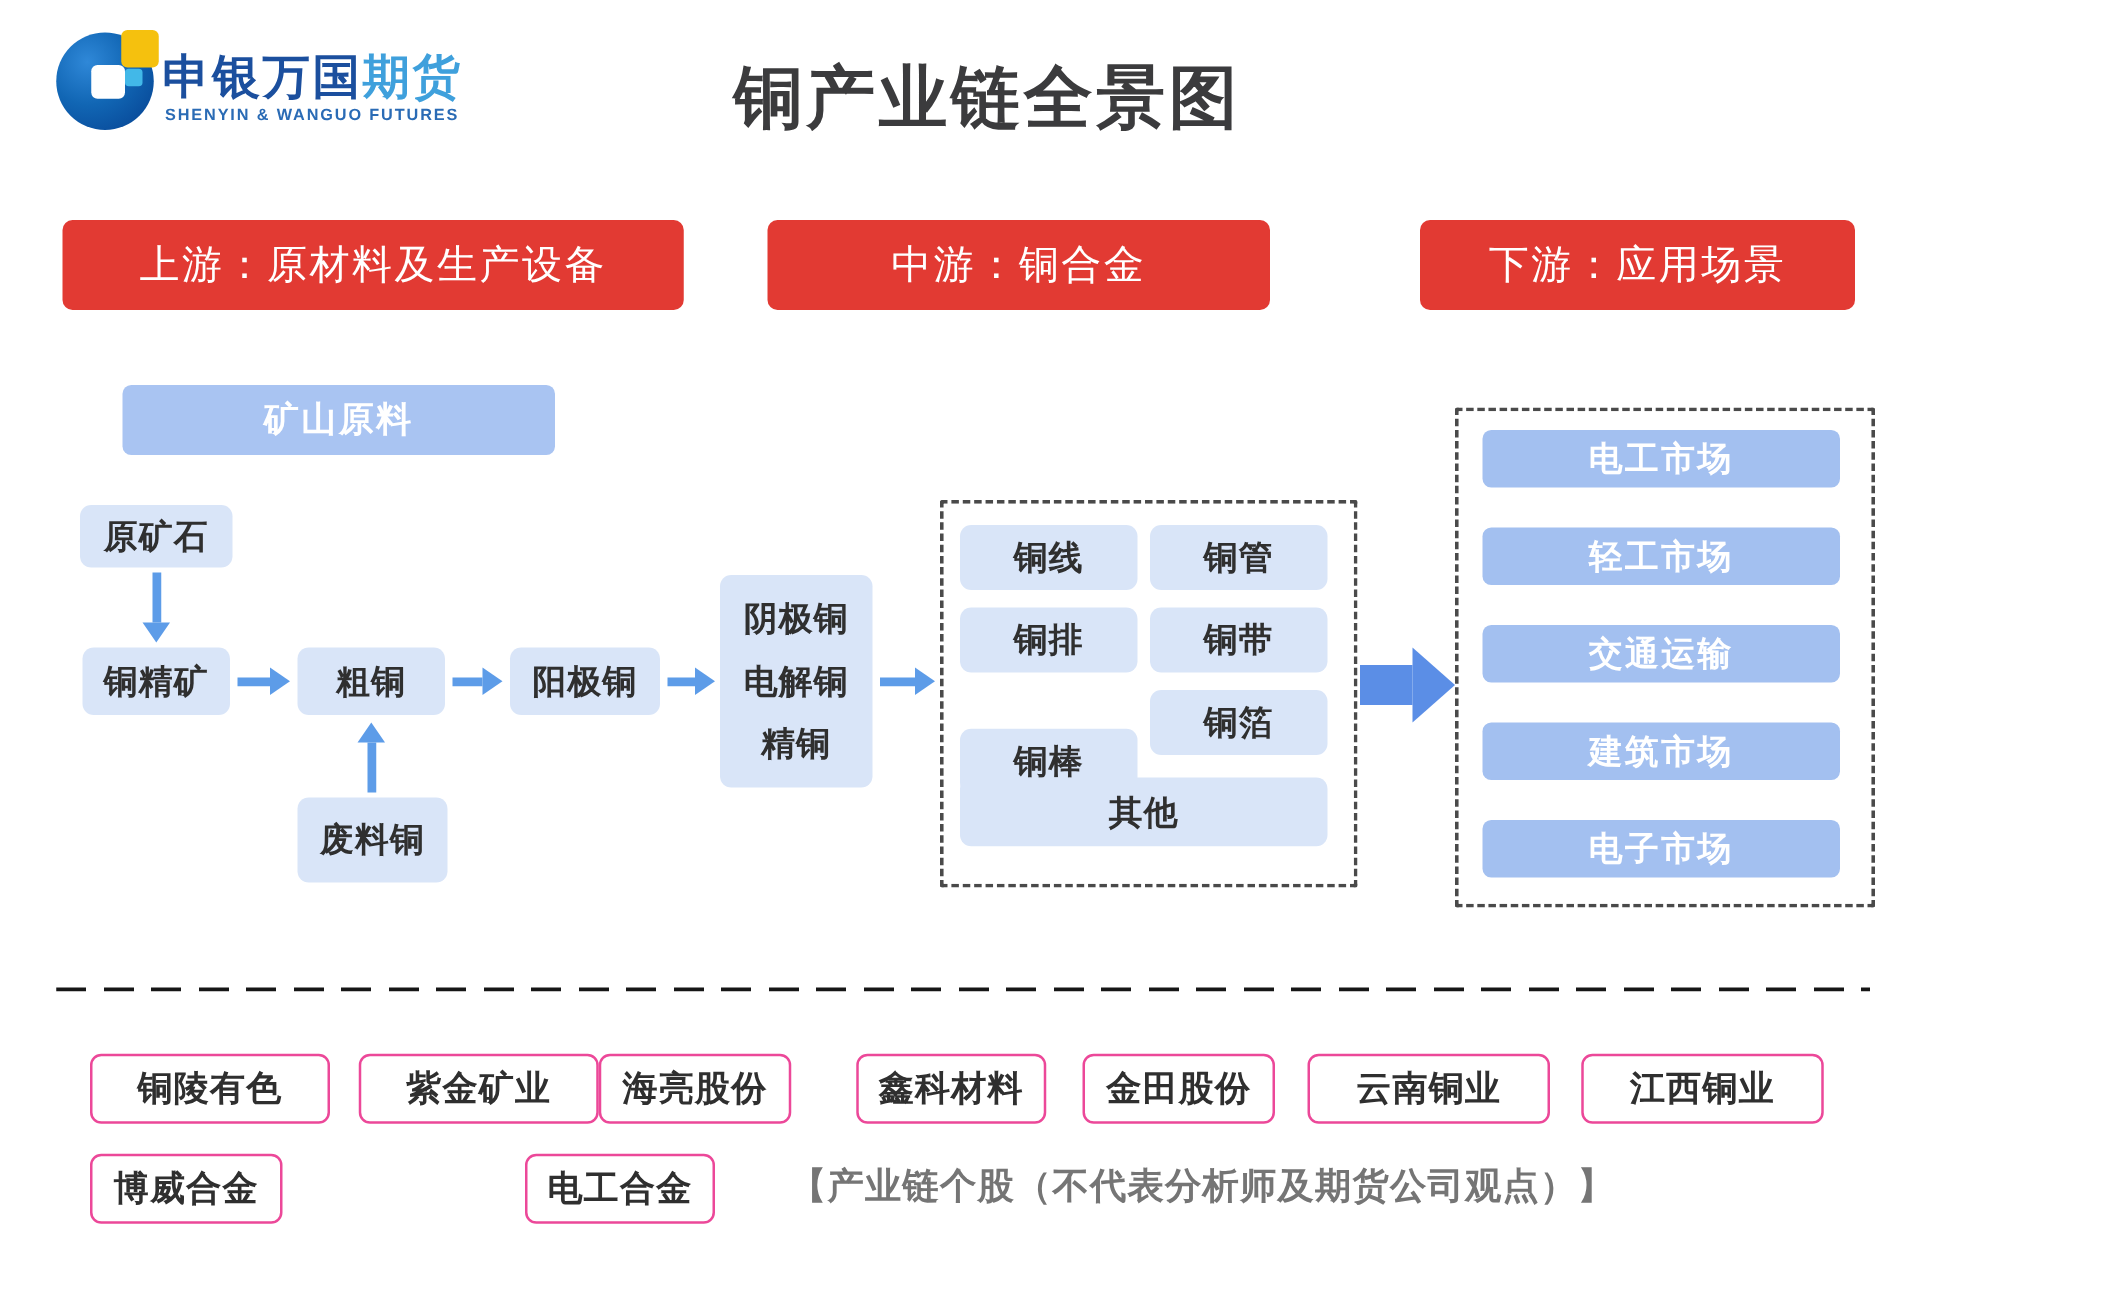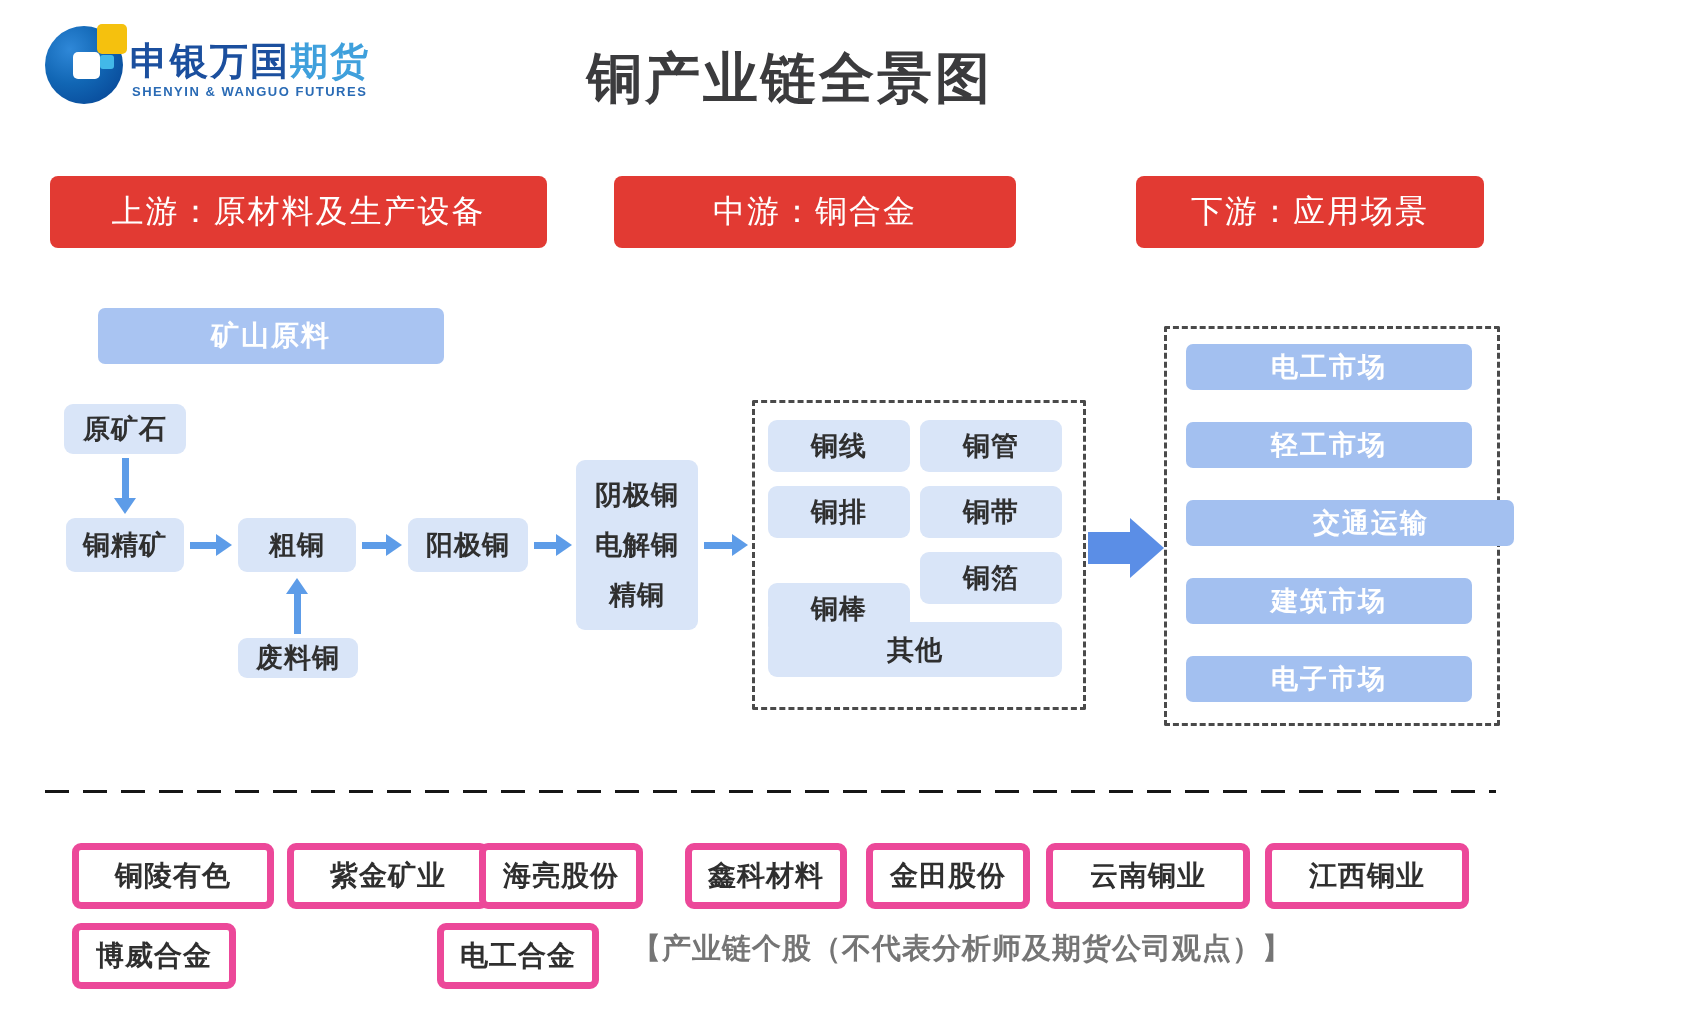--- a/index.html
+++ b/index.html
@@ -53,21 +53,21 @@
   .panel-right{left:1164px;top:326px;width:330px;height:394px;}
 
   
   .cathode{flex-direction:column;line-height:50px;}
 
   
   .separator{position:absolute;left:45px;top:790px;width:1451px;height:3px;
     background:repeating-linear-gradient(90deg,#161616 0 24px,transparent 24px 38px);}
 
   
-  .company{position:absolute;height:52px;background:#ffffff;border:7px solid #ec4899;border-radius:9px;color:#2f2f2f;
+  .company{position:absolute;height:52px;background:#ffffff;border:2px solid #ec4899;border-radius:9px;color:#2f2f2f;
     font-size:28px;font-weight:600;letter-spacing:1px;display:flex;align-items:center;justify-content:center;white-space:nowrap;}
   .row1{top:843px;} .row2{top:923px;}
   .stock-note{position:absolute;left:632px;top:923px;height:52px;display:flex;align-items:center;
     font-size:29px;font-weight:600;color:#757575;letter-spacing:1px;white-space:nowrap;}
 </style>
 </head>
 <body>
 
 <div class="canvas">
 
@@ -126,51 +126,51 @@
   <div class="harrow" style="left:704px;top:534px;width:44px;">
     <div class="shaft"></div>
       <div class="head"></div>
   </div>
 
   <div class="varrow" style="left:284px;top:578px;height:56px;">
     <div class="head-up"></div>
       <div class="shaft"></div>
   </div>
 
-  <div class="box-light" style="left:238px;top:638px;width:120px;height:40px;">废料铜</div>
+  <div class="box-light" style="left:238px;top:638px;width:120px;height:68px;">废料铜</div>
 
 
   <div class="dashed-panel panel-mid"></div>
   <div class="box-light" style="left:768px;top:420px;width:142px;height:52px;">铜线</div>
   <div class="box-light" style="left:920px;top:420px;width:142px;height:52px;">铜管</div>
   <div class="box-light" style="left:768px;top:486px;width:142px;height:52px;">铜排</div>
   <div class="box-light" style="left:920px;top:486px;width:142px;height:52px;">铜带</div>
   <div class="box-light" style="left:768px;top:552px;width:142px;height:52px;margin-top:31px;">铜棒</div>
   <div class="box-light" style="left:920px;top:552px;width:142px;height:52px;">铜箔</div>
   <div class="box-light" style="left:768px;top:622px;width:294px;height:55px;">其他</div>
 
   <div class="big-arrow">
     <div class="body"></div>
       <div class="head"></div>
   </div>
 
   <div class="dashed-panel panel-right"></div>
   <div class="market-bar" style="top:344px;">电工市场</div>
   <div class="market-bar" style="top:422px;">轻工市场</div>
-  <div class="market-bar" style="top:500px;padding-left:42px;">交通运输</div>
+  <div class="market-bar" style="top:500px;">交通运输</div>
   <div class="market-bar" style="top:578px;">建筑市场</div>
   <div class="market-bar" style="top:656px;">电子市场</div>
 
   <div class="separator"></div>
 
   <div class="company row1" style="left:72px;width:188px;">铜陵有色</div>
   <div class="company row1" style="left:287px;width:188px;">紫金矿业</div>
   <div class="company row1" style="left:479px;width:150px;">海亮股份</div>
   <div class="company row1" style="left:685px;width:148px;">鑫科材料</div>
   <div class="company row1" style="left:866px;width:150px;">金田股份</div>
   <div class="company row1" style="left:1046px;width:190px;">云南铜业</div>
   <div class="company row1" style="left:1265px;width:190px;">江西铜业</div>
 
   <div class="company row2" style="left:72px;width:150px;">博威合金</div>
-  <div class="company row2" style="left:437px;width:148px;">电工合金</div>
+  <div class="company row2" style="left:420px;width:148px;">电工合金</div>
   <div class="stock-note">【产业链个股（不代表分析师及期货公司观点）】</div>
 
 </div>
 
 </body></html>

